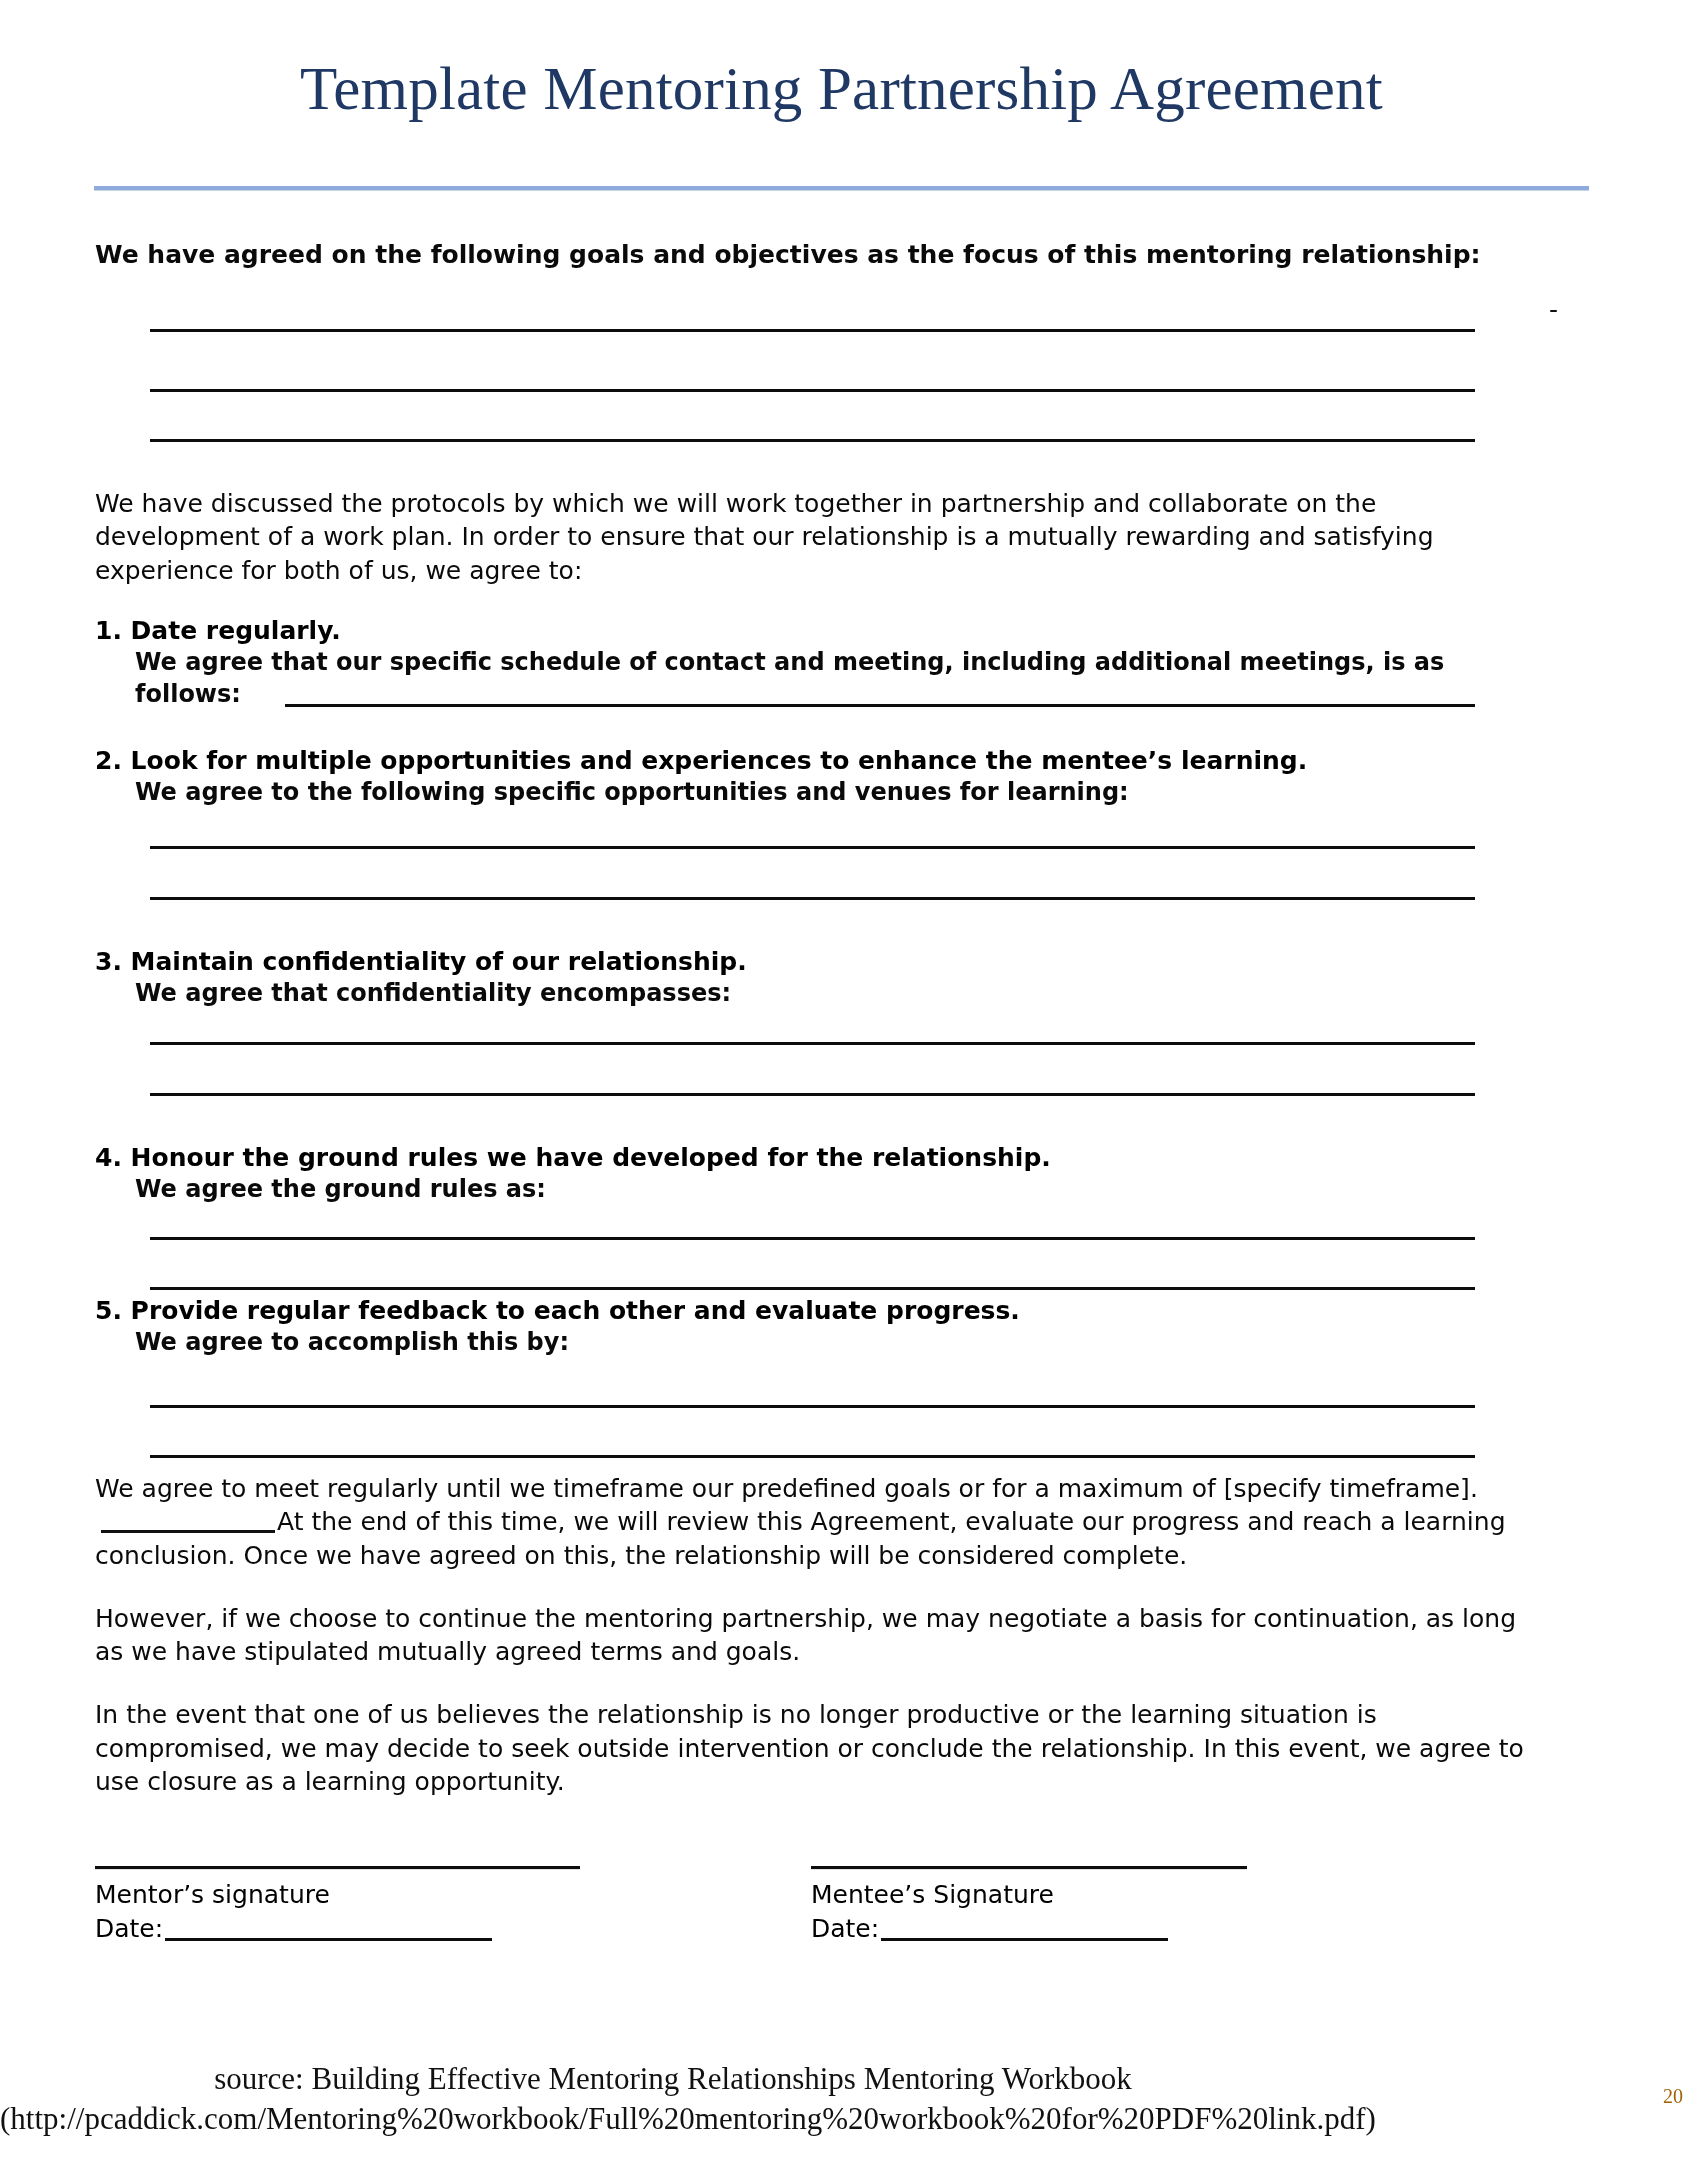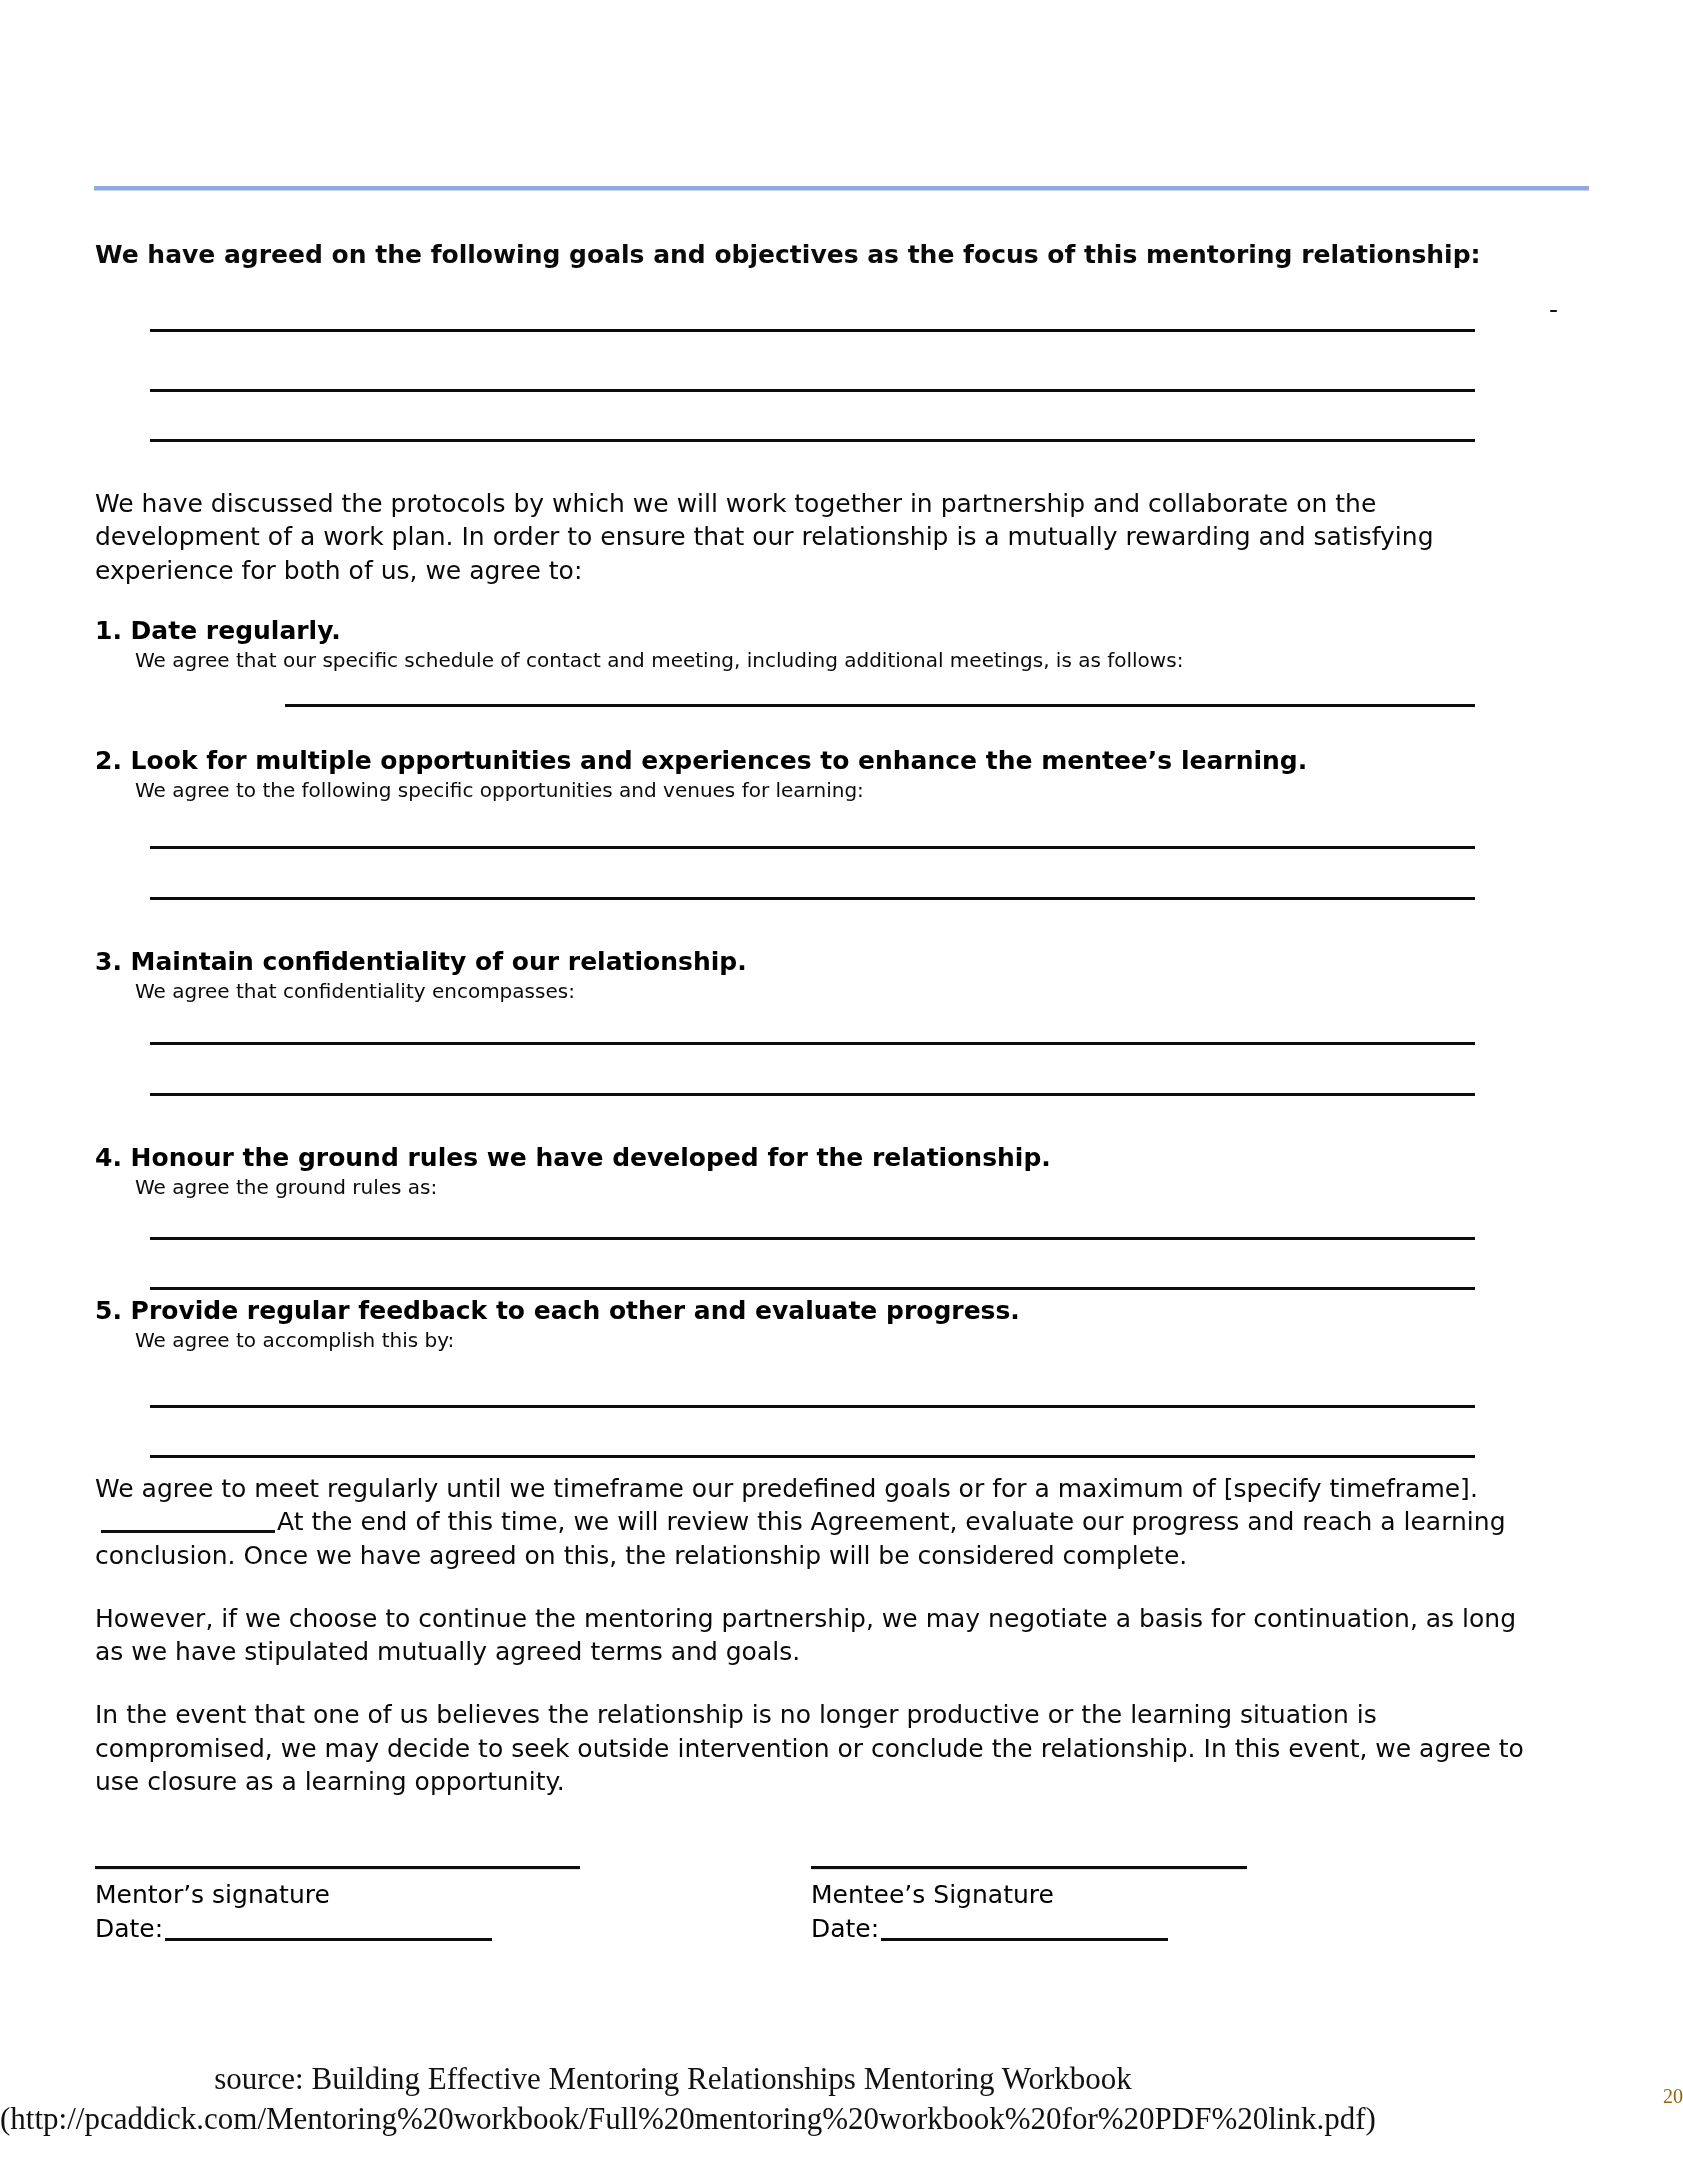--- a/index.html
+++ b/index.html
@@ -71,23 +71,23 @@
   }
 
   .item-head {
     font-size: 25px;
     line-height: 1.33;
     font-weight: bold;
     color: #000;
     width: 1445px;
   }
   .item-sub {
-    font-size: 20px;
+    font-size: 24px;
     line-height: 1.33;
-    font-weight: 400;
+    font-weight: 700;
     color: #0a0a0a;
     margin-left: 40px;
     width: 1406px;
   }
 
   
   .blank-line {
     position: absolute;
     height: 0;
     border-top: 3px solid #0d0d0d;
@@ -178,20 +178,23 @@
     font-size: 20px;
     color: #a16207;
     pointer-events: none;
   }
 </style>
 </head>
 <body>
 
 <div class="page">
 
+  <div class="title-block">
+    <div class="doc-title">Template Mentoring Partnership Agreement</div>
+  </div>
   <div class="title-rule"></div>
 
   <div class="body-area" style="top:238px;">
     <div class="para bold">We have agreed on the following goals and objectives as the focus of this mentoring relationship:</div>
   </div>
 
   <span class="tiny-dash" style="left:1549px; top:297px;">-</span>
   <div class="blank-line" style="left:150px; top:329px; width:1325px;"></div>
   <div class="blank-line" style="left:150px; top:389px; width:1325px;"></div>
   <div class="blank-line" style="left:150px; top:439px; width:1325px;"></div>

